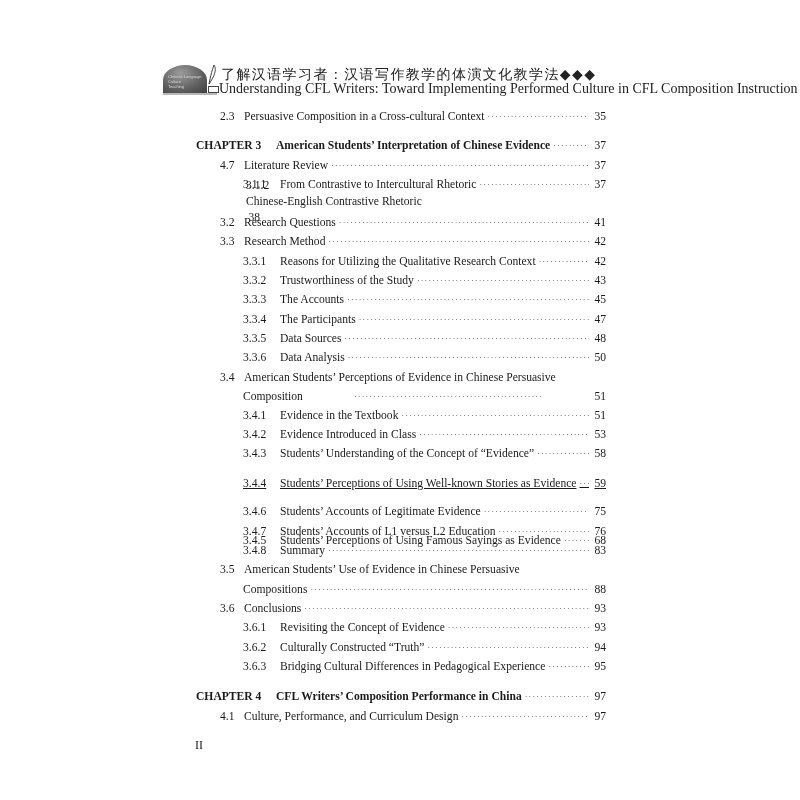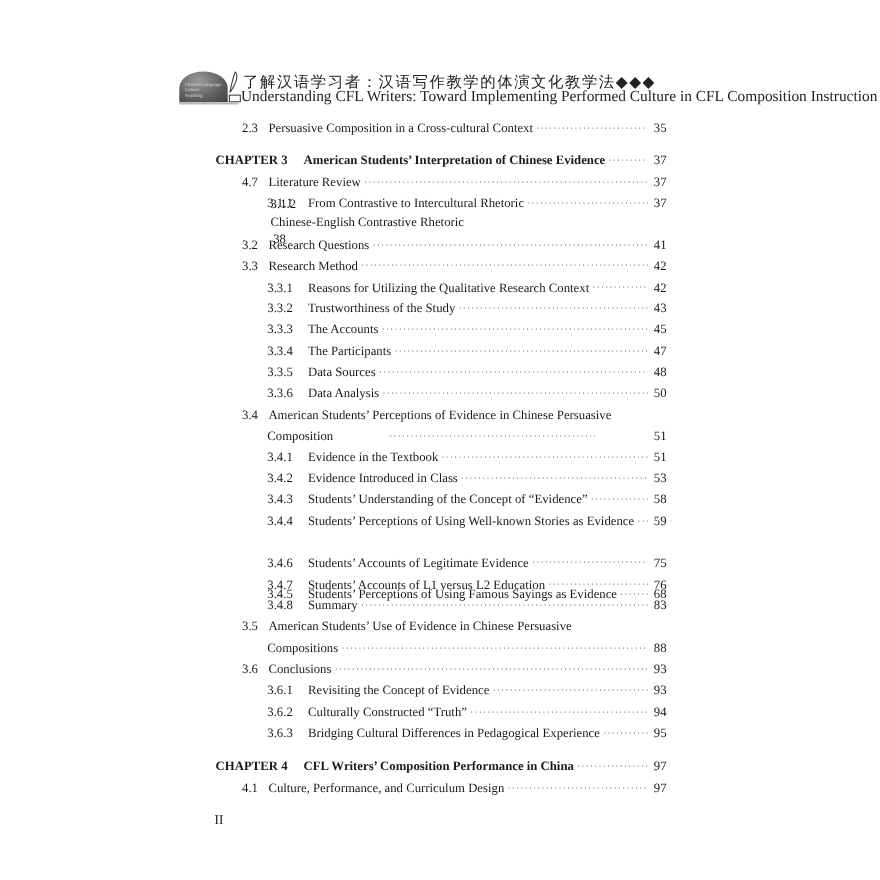--- a/index.html
+++ b/index.html
@@ -282,21 +282,21 @@
     <span class="page">53</span>
   </div>
 
   <div class="row lvl2" style="top:446px;">
     <span class="num">3.4.3</span>
     <span class="title">Students’ Understanding of the Concept of “Evidence”</span>
     <span class="dots"></span>
     <span class="page">58</span>
   </div>
 
-  <div class="row lvl2" style="top:466px;">
+  <div class="row lvl2" style="top:476px;text-decoration:underline;">
     <span class="num">3.4.4</span>
     <span class="title">Students’ Perceptions of Using Well-known Stories as Evidence</span>
     <span class="dots"></span>
     <span class="page">59</span>
   </div>
 
   <div class="row lvl2" style="top:485px;margin-top:48px;">
     <span class="num">3.4.5</span>
     <span class="title">Students’ Perceptions of Using Famous Sayings as Evidence</span>
     <span class="dots"></span>

